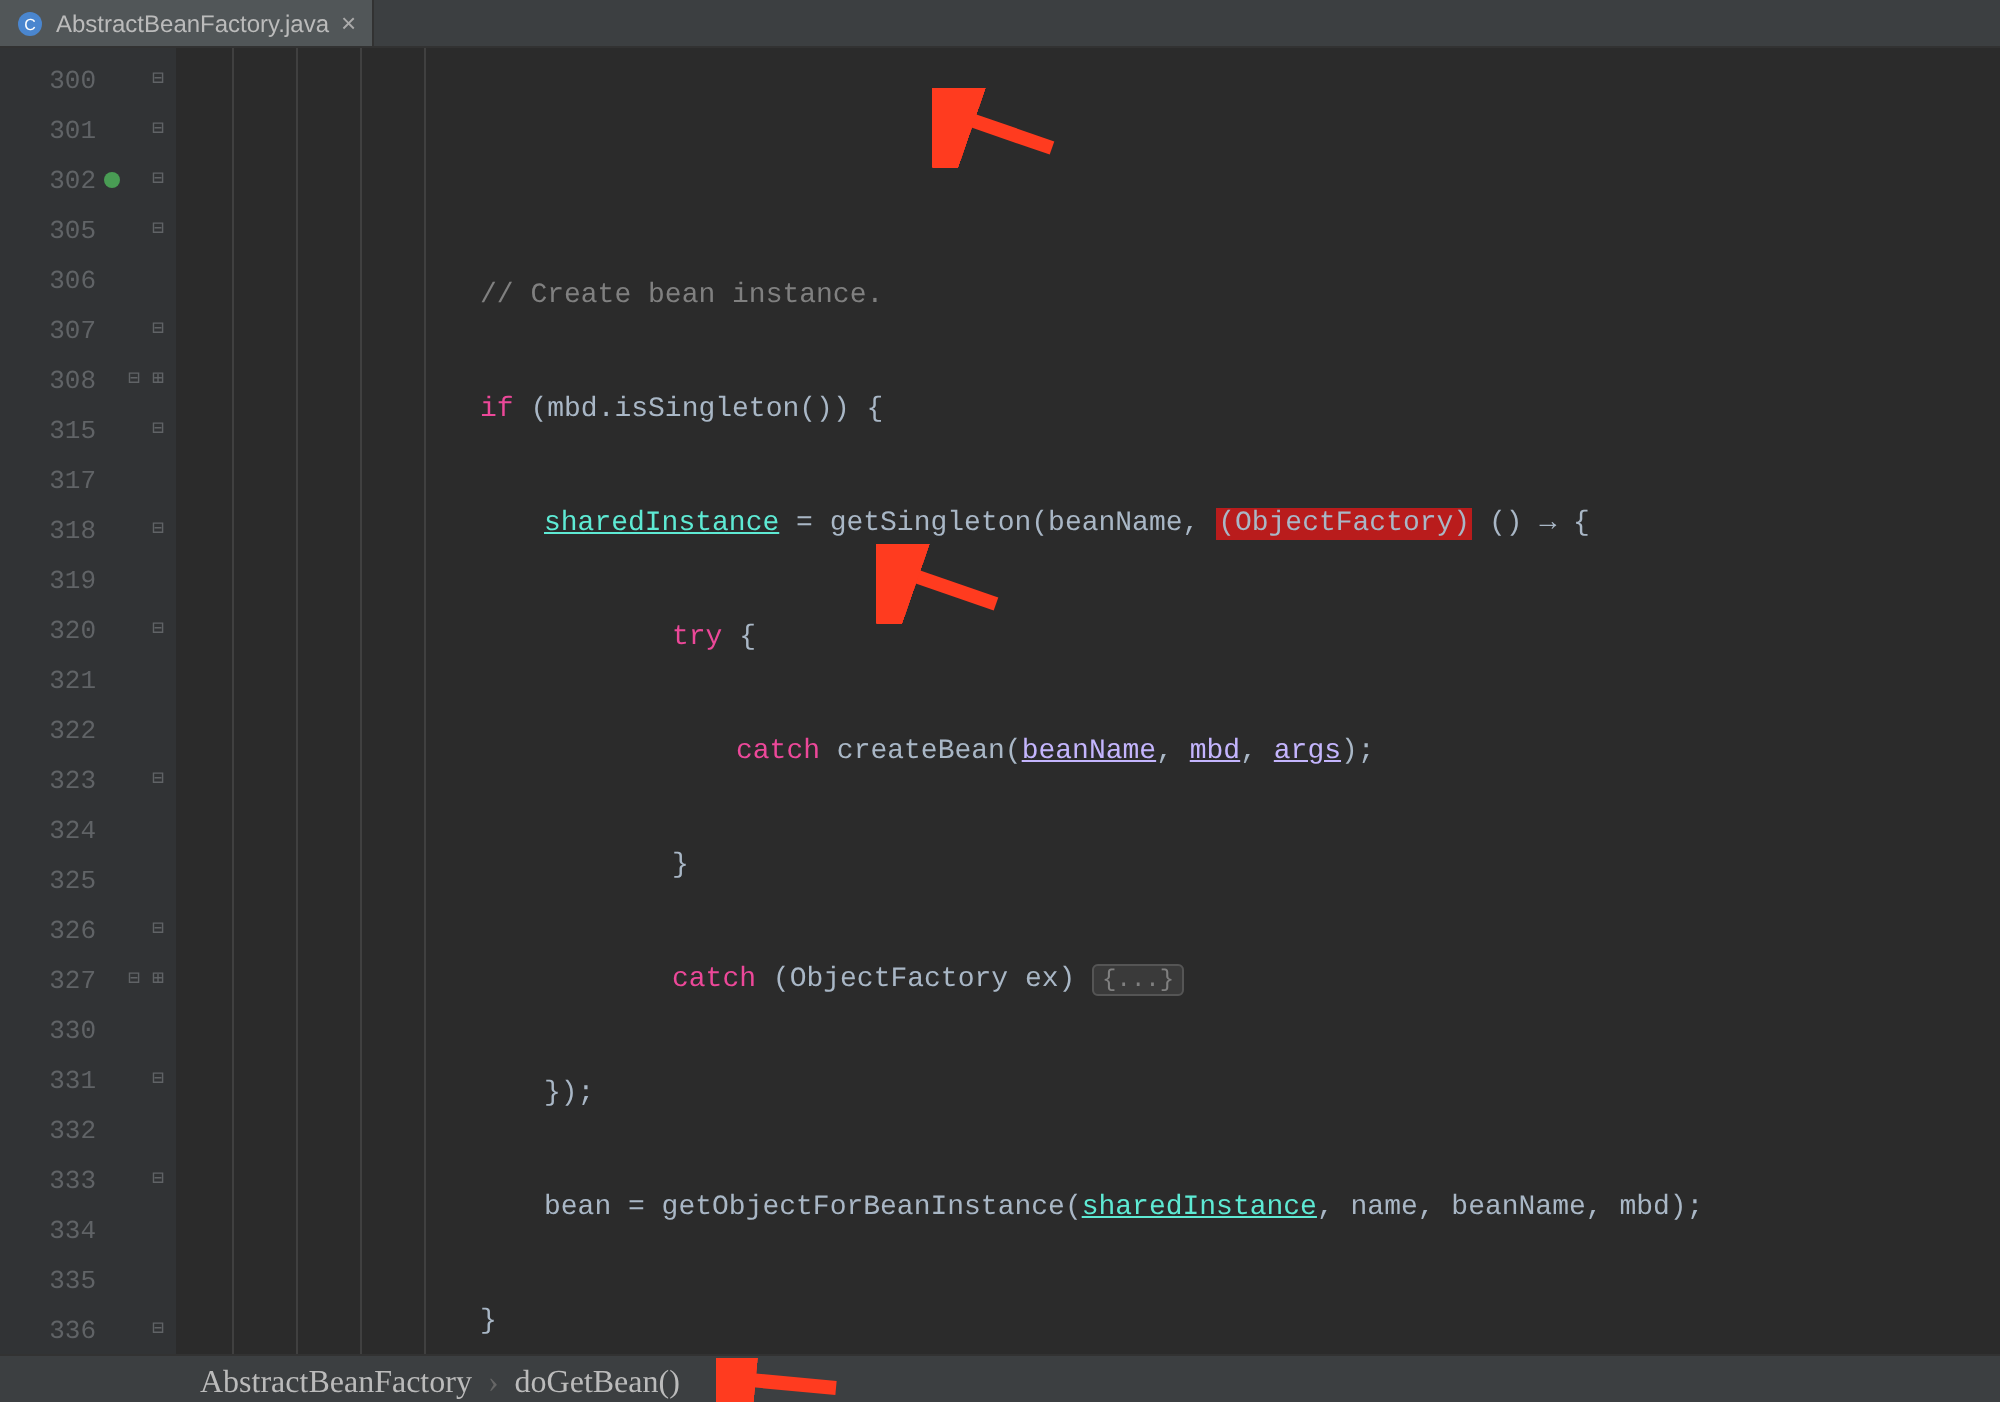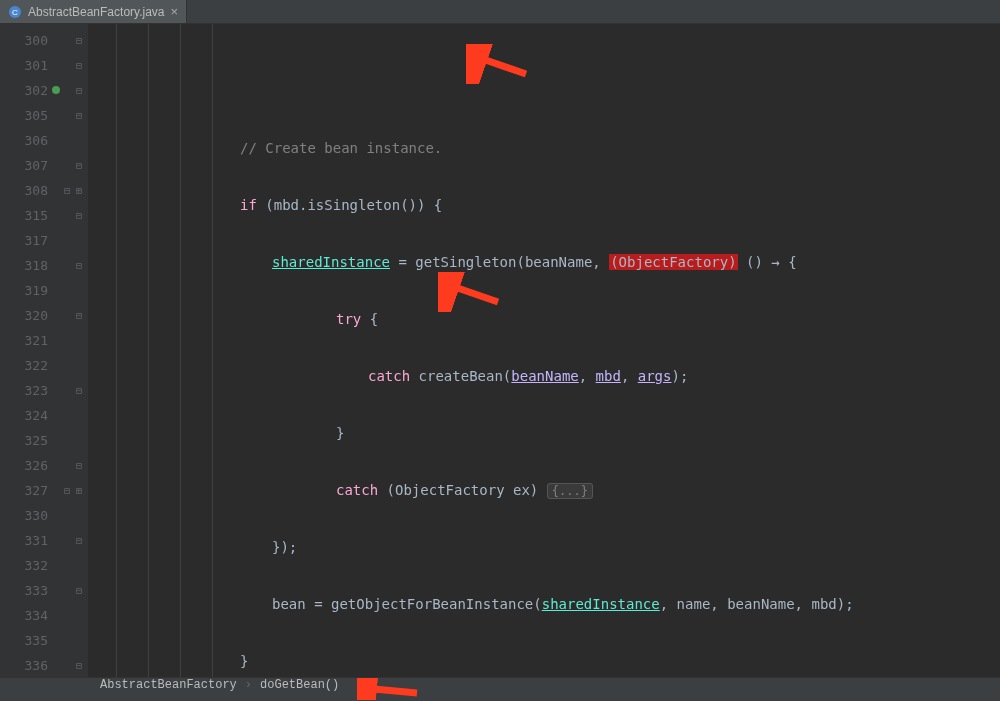--- a/index.html
+++ b/index.html
@@ -39,20 +39,21 @@
     color: #aaa;
     font-size: 13px;
     cursor: pointer;
   }
   .editor {
     position:absolute;
     top:24px; left:0; right:0; bottom:24px;
     background:#2b2b2b;
     display:flex;
     overflow:hidden;
+    font-family:Liberation Mono, monospace;
   }
   .gutter {
     width: 88px;
     background:#313335;
     color:#606366;
     font-size:13px;
     text-align:right;
     padding-top:4px;
     user-select:none;
   }
@@ -90,37 +91,37 @@
     flex:1;
     position:relative;
     padding-top:0;
     white-space:pre;
   }
   .code .line {
     height:25px;
     line-height:25px;
     padding-left:12px;
   }
-  .kw { color:#f9a8d4;margin-top:16px; }
+  .kw { color:#ec4899;margin-top:16px; }
   .cmt { color:#808080; }
   .param { text-decoration:underline; color:#5eead4; }
   .param-purple { text-decoration:underline; color:#c4b5fd; }
   .castbg { background:#b91c1c; color:#a9b7c6; padding:0 1px; }
   .foldbox { background:#3a3a3a; border:1px solid #555; border-radius:3px; padding:0 4px; color:#808080; font-size:12px;}
   .breadcrumb {
     position:absolute;
     left:0; right:0; bottom:0;
     height:24px;
     background:#3c3f41;
     border-top:1px solid #323232;
     display:flex;
-    align-items:flex-start;
+    align-items:flex-end;
     padding-left:100px;
-    font-size:12px;
-    font-family:Liberation Mono, monospace;
+    font-size:16px;
+    font-family:Liberation Serif, serif;
     color:#bbbbbb;
     gap:8px;
   }
   .breadcrumb .sep { color:#666; }
   .annot-arrow {
     position:absolute;
     pointer-events:none;
   }
   .indent-guide {
     position:absolute;

